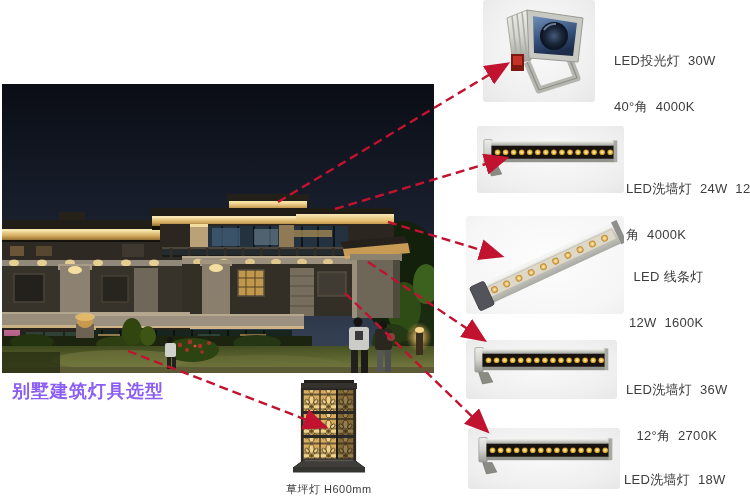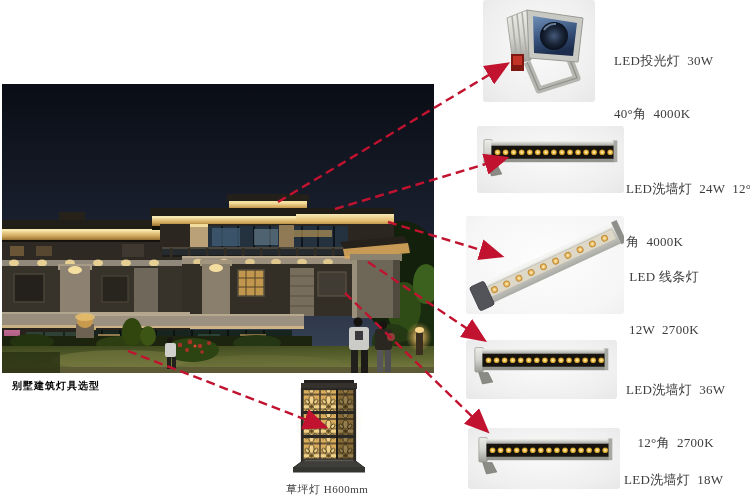--- a/index.html
+++ b/index.html
@@ -1,38 +1,38 @@
 <!DOCTYPE html>
 <html><head>
 <meta charset="utf-8">
 <style>
   html,body{margin:0;padding:0;background:#fff;}
   #canvas{
     position:relative;width:750px;height:502px;background:#fff;overflow:hidden;
-    font-family:Liberation Serif, serif;
+    font-family:Liberation Sans, sans-serif;
   }
   
   .fx-label{
     position:absolute;color:#3d3d3d;font-size:13px;line-height:15px;
     letter-spacing:0.3px;white-space:pre;
   }
-  .fx-label .l2{margin-top:8px;}
+  .fx-label .l2{margin-top:1px;}
   
   .panel{
     position:absolute;border-radius:3px;
     background:radial-gradient(ellipse at 50% 45%, #fafafa 0%, #efefef 70%, #e7e7e7 100%);
   }
   .panel-faint{
     position:absolute;border-radius:3px;
     background:radial-gradient(ellipse at 50% 45%, #fdfdfd 0%, #f6f6f6 75%, #f0f0f0 100%);
   }
   .panel-svg{position:absolute;}
   #main-title{
-    position:absolute;left:12px;top:379px;font-size:10px;font-weight:600;
-    color:#000000;letter-spacing:1px;
+    position:absolute;left:12px;top:379px;font-size:18px;font-weight:600;
+    color:#8b5cf6;letter-spacing:1px;
   }
   #lawn-lamp-label{
     position:absolute;left:286px;top:482px;font-size:11px;color:#3d3d3d;letter-spacing:0.5px;
   }
   #arrow-overlay{position:absolute;left:0;top:0;pointer-events:none;}
   #villa-photo{position:absolute;left:2px;top:84px;}
 </style>
 </head>
 <body>
 
@@ -458,21 +458,21 @@
     <div class="l2">40°角  4000K</div>
   </div>
 
   <div class="fx-label" style="left:626px;top:151px;">
     <div class="l1">LED洗墙灯  24W  12°</div>
     <div class="l2">角  4000K</div>
   </div>
 
   <div class="fx-label" style="left:629px;top:239px;text-align:right;">
     <div class="l1">LED 线条灯</div>
-    <div class="l2">12W  2700K</div>
+    <div class="l2">12W  1600K</div>
   </div>
 
   <div class="fx-label" style="left:626px;top:352px;text-align:center;">
     <div class="l1">LED洗墙灯  36W</div>
     <div class="l2">12°角  2700K</div>
   </div>
 
   <div class="fx-label" style="left:624px;top:442px;">
     <div class="l1">LED洗墙灯  18W</div>
     

